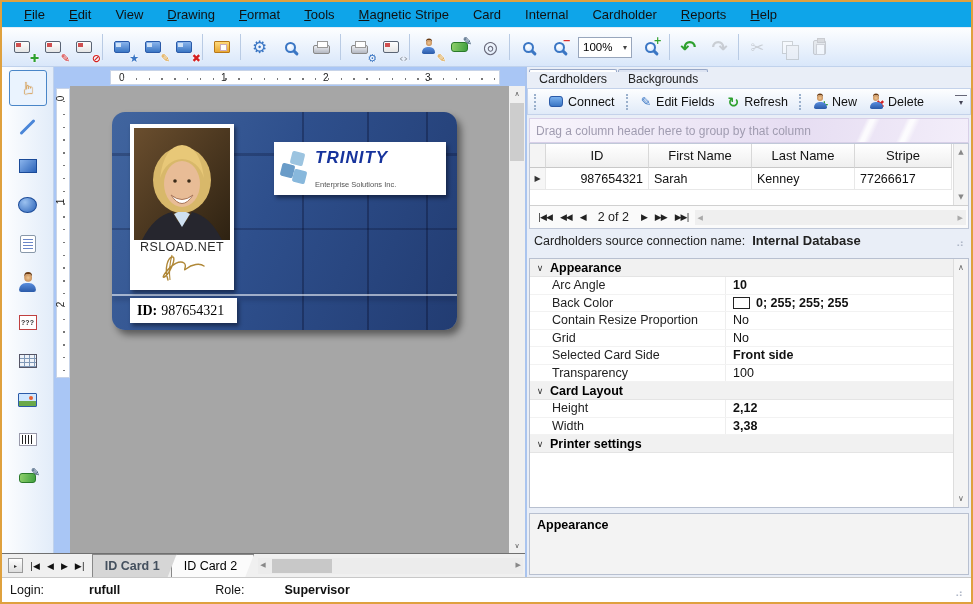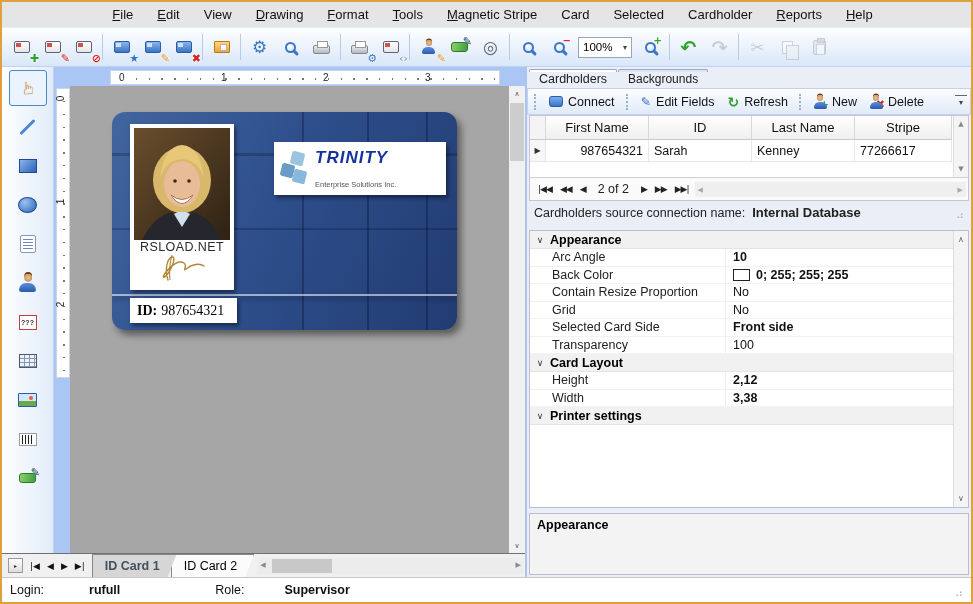--- a/index.html
+++ b/index.html
@@ -13,22 +13,22 @@
   .titlebar { height:33px; background:#fff; display:flex; align-items:center; padding-left:8px; flex:none; }
   .appicon { width:17px; height:15px; border-radius:3px; margin-right:7px;
              background:linear-gradient(135deg,#6aa2e8,#1a4a9c); border:1px solid #123a7c; position:relative; }
   .appicon::after { content:""; position:absolute; left:4px; top:3px; width:7px; height:7px;
                     border-radius:50%; background:radial-gradient(circle at 35% 30%,#fff,#9cc); }
   .title { font-size:12.5px; color:#111; }
   .wbtns { margin-left:auto; display:flex; height:100%; }
   .wbtn { width:45px; display:flex; align-items:center; justify-content:center; font-size:12px; color:#222; }
 
   
-  .menubar { height:25px; background:#e5e5e5; display:flex; align-items:center; padding-left:12px; gap:4px;
-             font-size:13px; color:#111; flex:none;justify-content:center; }
+  .menubar { height:25px; background:#0ea5e9; display:flex; align-items:center; padding-left:12px; gap:4px;
+             font-size:13px; color:#111; flex:none; }
   .mitem { display:inline-block; padding:3px 10px; }
   .mitem.u::first-letter { text-decoration:underline; }
 
   
   .tbar { height:40px; flex:none; background:linear-gradient(#fdfeff,#d9e7fa);
           border-top:1px solid #e4edf8; border-bottom:1px solid #c0d2ec;
           display:flex; align-items:center; padding:0 4px; }
   .tbtn { width:31px; height:32px; display:flex; align-items:center; justify-content:center;
           position:relative; border-radius:3px; flex:none; }
   .tbtn.dis { opacity:.45; filter:grayscale(.8); }
@@ -256,21 +256,21 @@
 
   <div class="menubar">
     <span class="mitem u">File</span>
     <span class="mitem u">Edit</span>
     <span class="mitem">View</span>
     <span class="mitem u">Drawing</span>
     <span class="mitem u">Format</span>
     <span class="mitem u">Tools</span>
     <span class="mitem u">Magnetic Stripe</span>
     <span class="mitem">Card</span>
-    <span class="mitem">Selected</span>
+    <span class="mitem">Internal</span>
     <span class="mitem">Cardholder</span>
     <span class="mitem u">Reports</span>
     <span class="mitem u">Help</span>
   </div>
 
   <div class="tbar">
     <div class="tbtn">
       <span class="mcard"></span>
       <span class="badge g green">✚</span>
     </div>
@@ -523,26 +523,29 @@
         </span>
         <span class="ritem">
           <span class="pic" style="position:relative">
               <span class="badge g red">✖</span>
             </span>
           <span>Delete</span>
         </span>
         <span class="overflow g">▾</span>
       </div>
 
+      <div class="groupbar">
+        <span>Drag a column header here to group by that column</span>
+      </div>
 
       <div class="gridwrap">
         <div class="ghead">
           <div class="gh gmark"></div>
+          <div class="gh gcol">ID</div>
           <div class="gh gcol">First Name</div>
-          <div class="gh gcol">ID</div>
           <div class="gh gcol">Last Name</div>
           <div class="gh gcol" style="width:97px">Stripe</div>
         </div>
         <div class="grow">
           <div class="gc mark gmark g">▶</div>
           <div class="gc gcol num">987654321</div>
           <div class="gc gcol">Sarah</div>
           <div class="gc gcol">Kenney</div>
           <div class="gc gcol" style="width:97px">77266617</div>
         </div>

